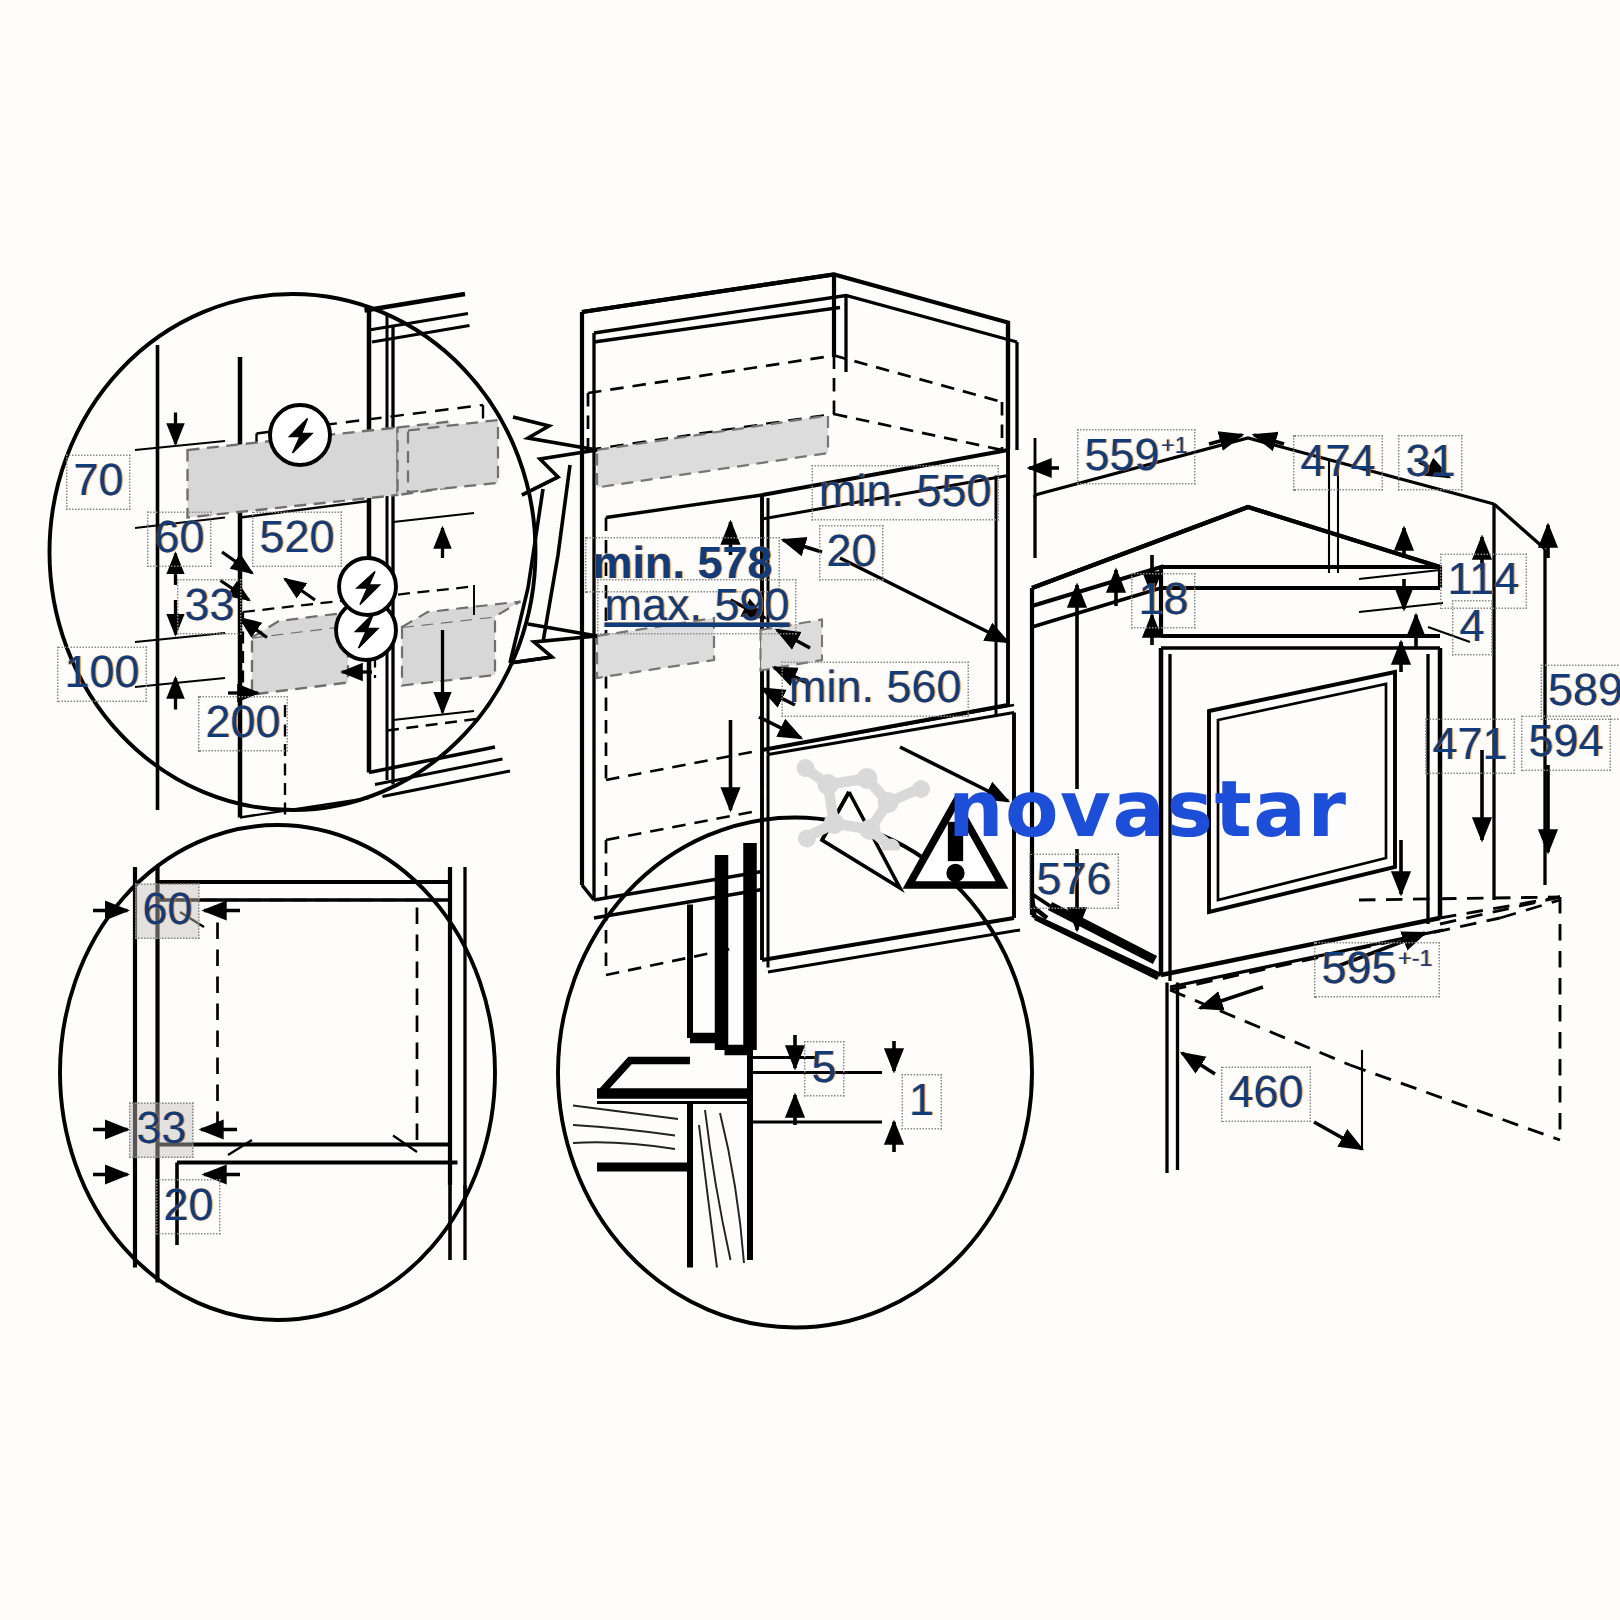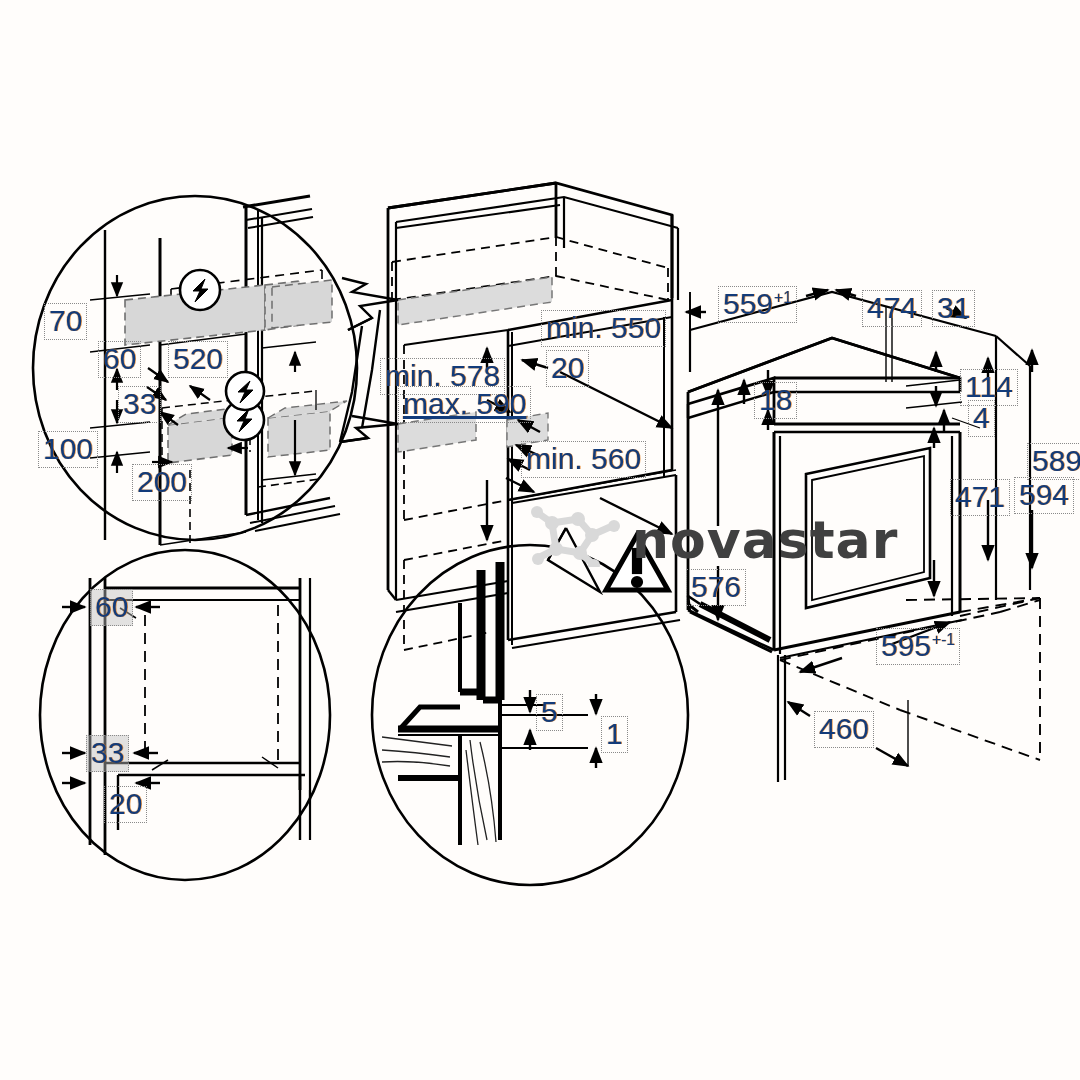--- a/index.html
+++ b/index.html
@@ -25,21 +25,21 @@
     background:transparent;
     text-shadow:0.7px 0 0 rgba(226,120,20,.75), -0.7px 0 0 rgba(226,120,20,.35);
     letter-spacing:0px;
   }
   .dimlabel.shaded{background:rgba(190,190,190,.45);}
   .dimlabel sup{font-size:52%;vertical-align:super;margin-left:1px;}
   .sz30{font-size:30px;}
 
   .wm{
     position:absolute;
-    color:#404040;
+    color:#1d4ed8;
     font-size:52px;
     font-weight:700;
     font-family:"DejaVu Sans", sans-serif;
     letter-spacing:1px;
     user-select:none;
   }
 </style>
 </head>
 <body>
 
@@ -448,21 +448,21 @@
   <div class="dimlabel sz30" style="left:118px;top:386px;">33</div>
   <div class="dimlabel sz30" style="left:38px;top:431px;">100</div>
   <div class="dimlabel sz30" style="left:132px;top:464px;text-align:right;">200</div>
 
   <div class="dimlabel sz30 shaded" style="left:90px;top:589px;">60</div>
   <div class="dimlabel sz30 shaded" style="left:86px;top:735px;">33</div>
   <div class="dimlabel sz30" style="left:104px;top:786px;">20</div>
 
   <div class="dimlabel sz30" style="left:541px;top:310px;">min. 550</div>
   <div class="dimlabel sz30" style="left:546px;top:350px;">20</div>
-  <div class="dimlabel sz30" style="left:380px;top:358px;">min. 578</div>
+  <div class="dimlabel sz30" style="left:390px;top:358px;font-weight:bold;">min. 578</div>
   <div class="dimlabel sz30" style="left:398px;top:386px;text-decoration:underline;">max. 590</div>
   <div class="dimlabel sz30" style="left:505px;top:441px;margin-left:16px;">min. 560</div>
 
   <div class="dimlabel sz30" style="left:536px;top:694px;">5</div>
   <div class="dimlabel sz30" style="left:601px;top:716px;">1</div>
 
   <div class="dimlabel sz30" style="left:718px;top:286px;">
     <span>559</span><sup>+1</sup>
   </div>
   <div class="dimlabel sz30" style="left:862px;top:290px;">474</div>

